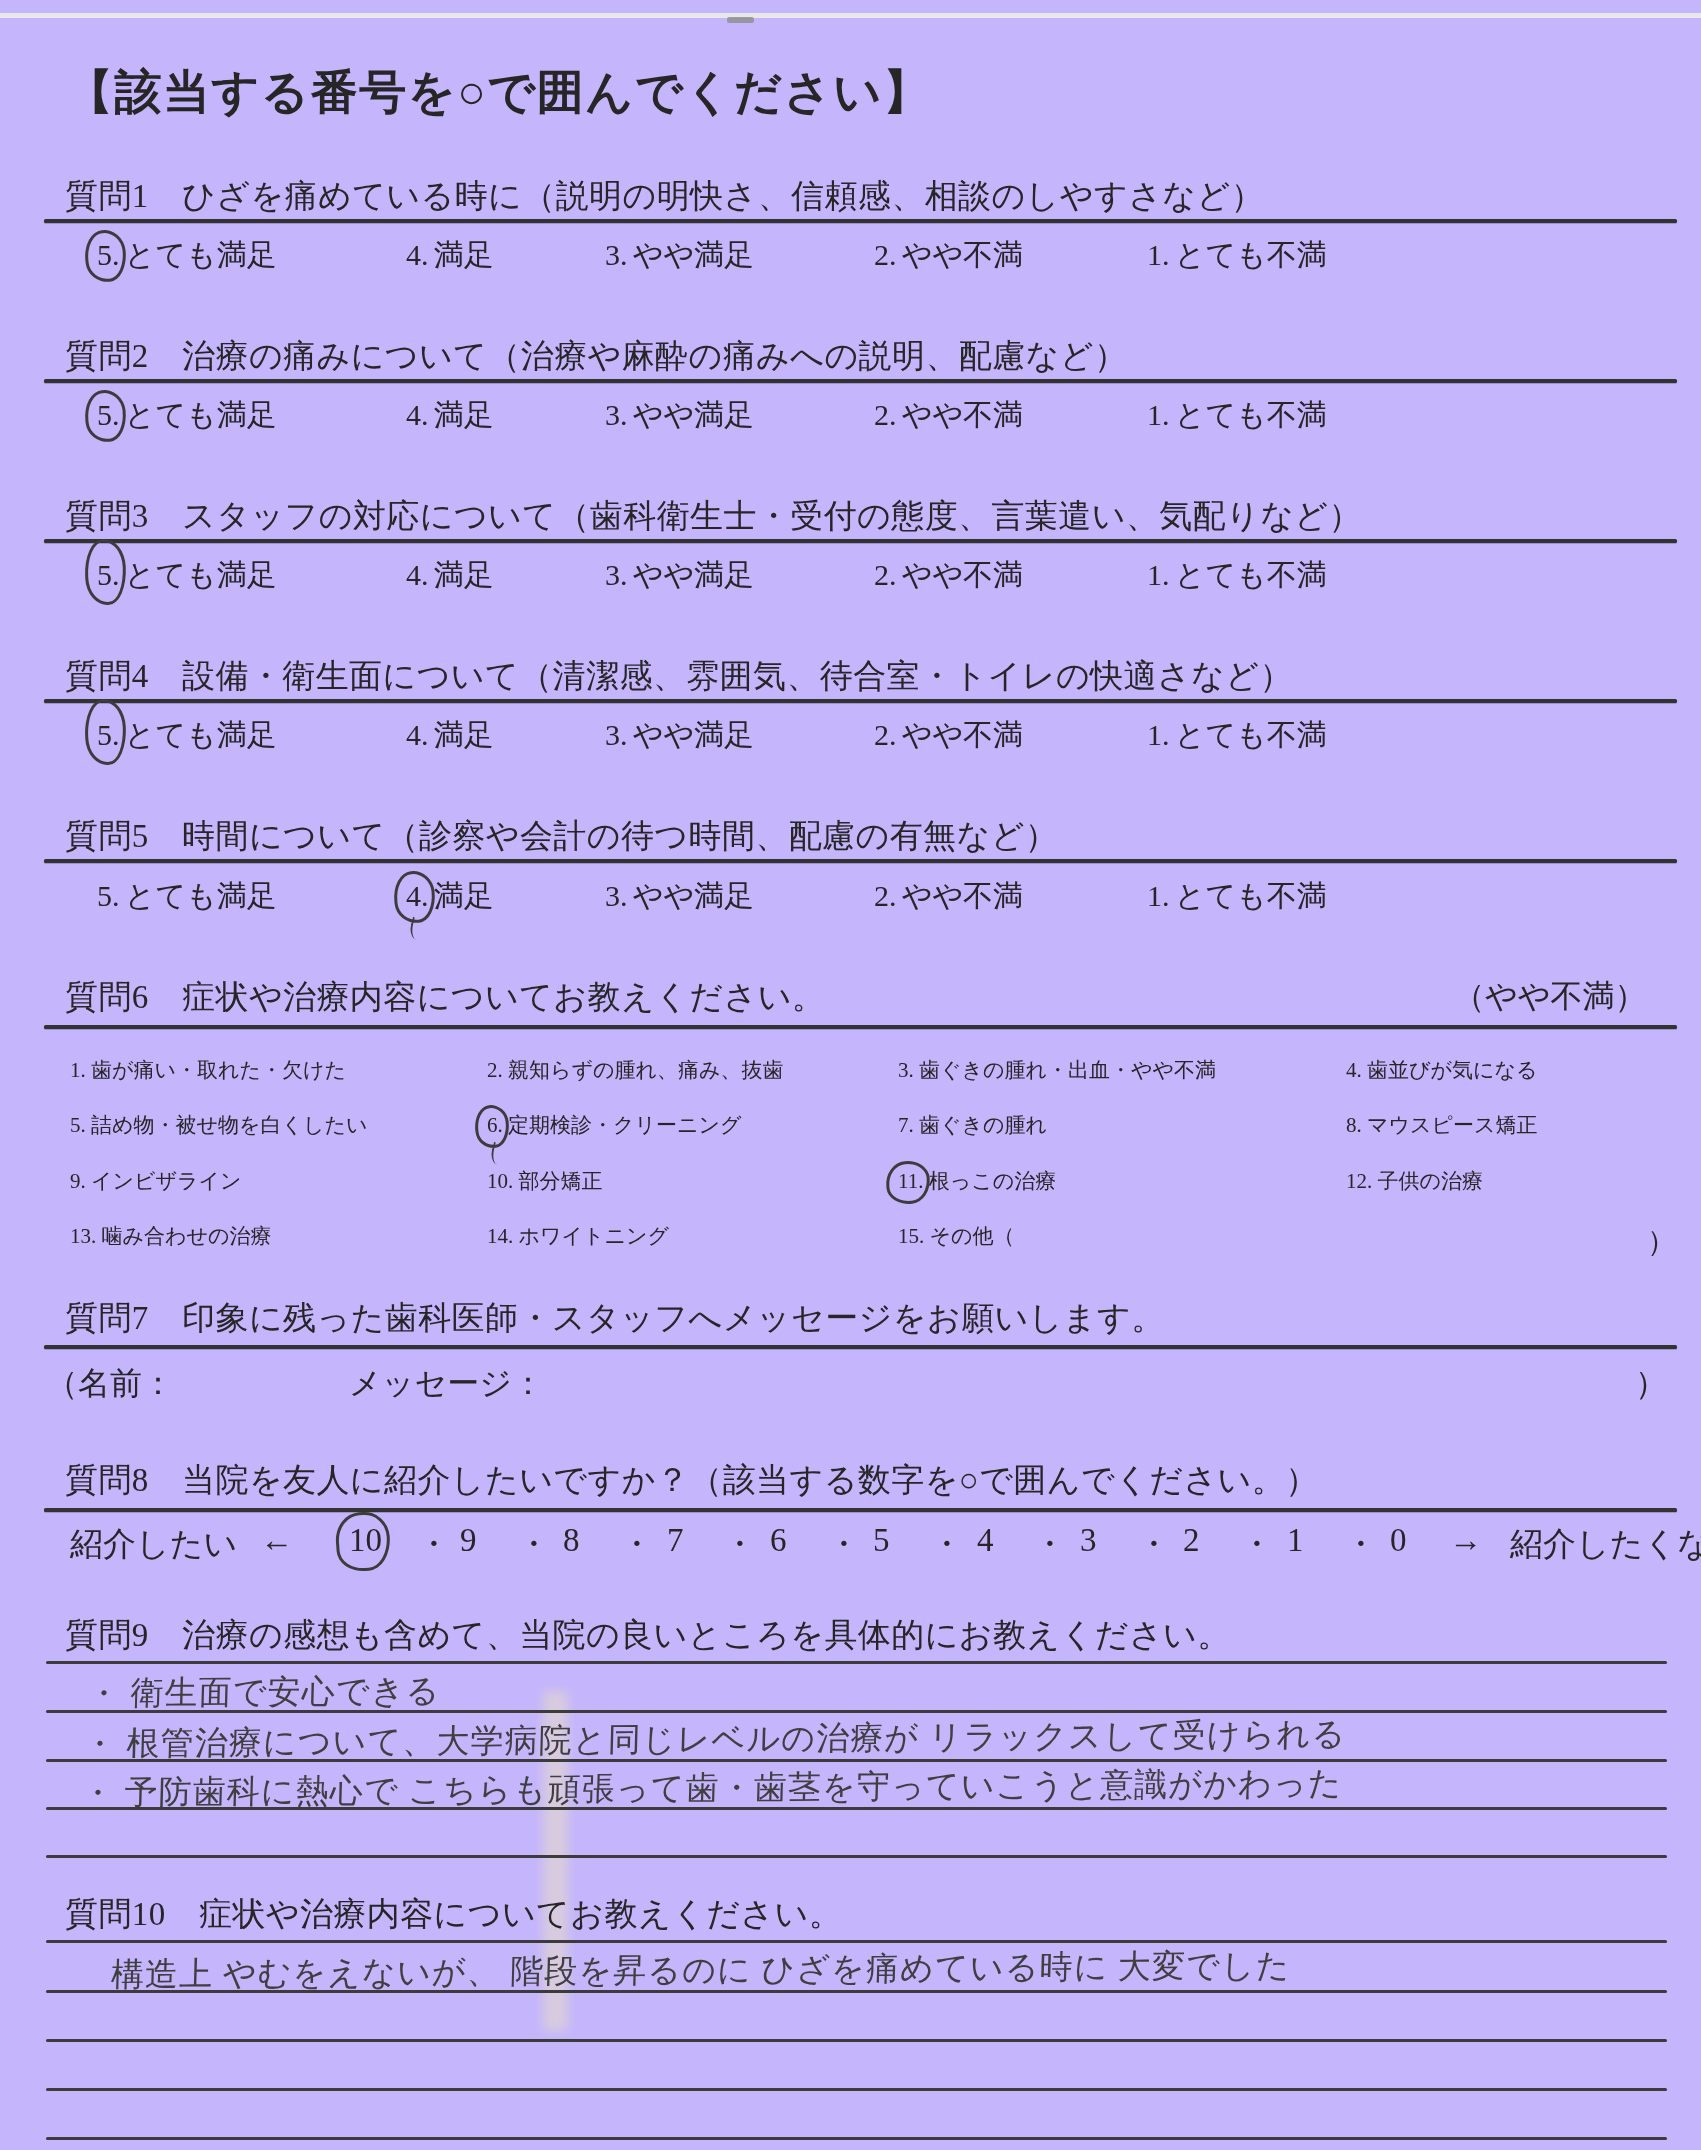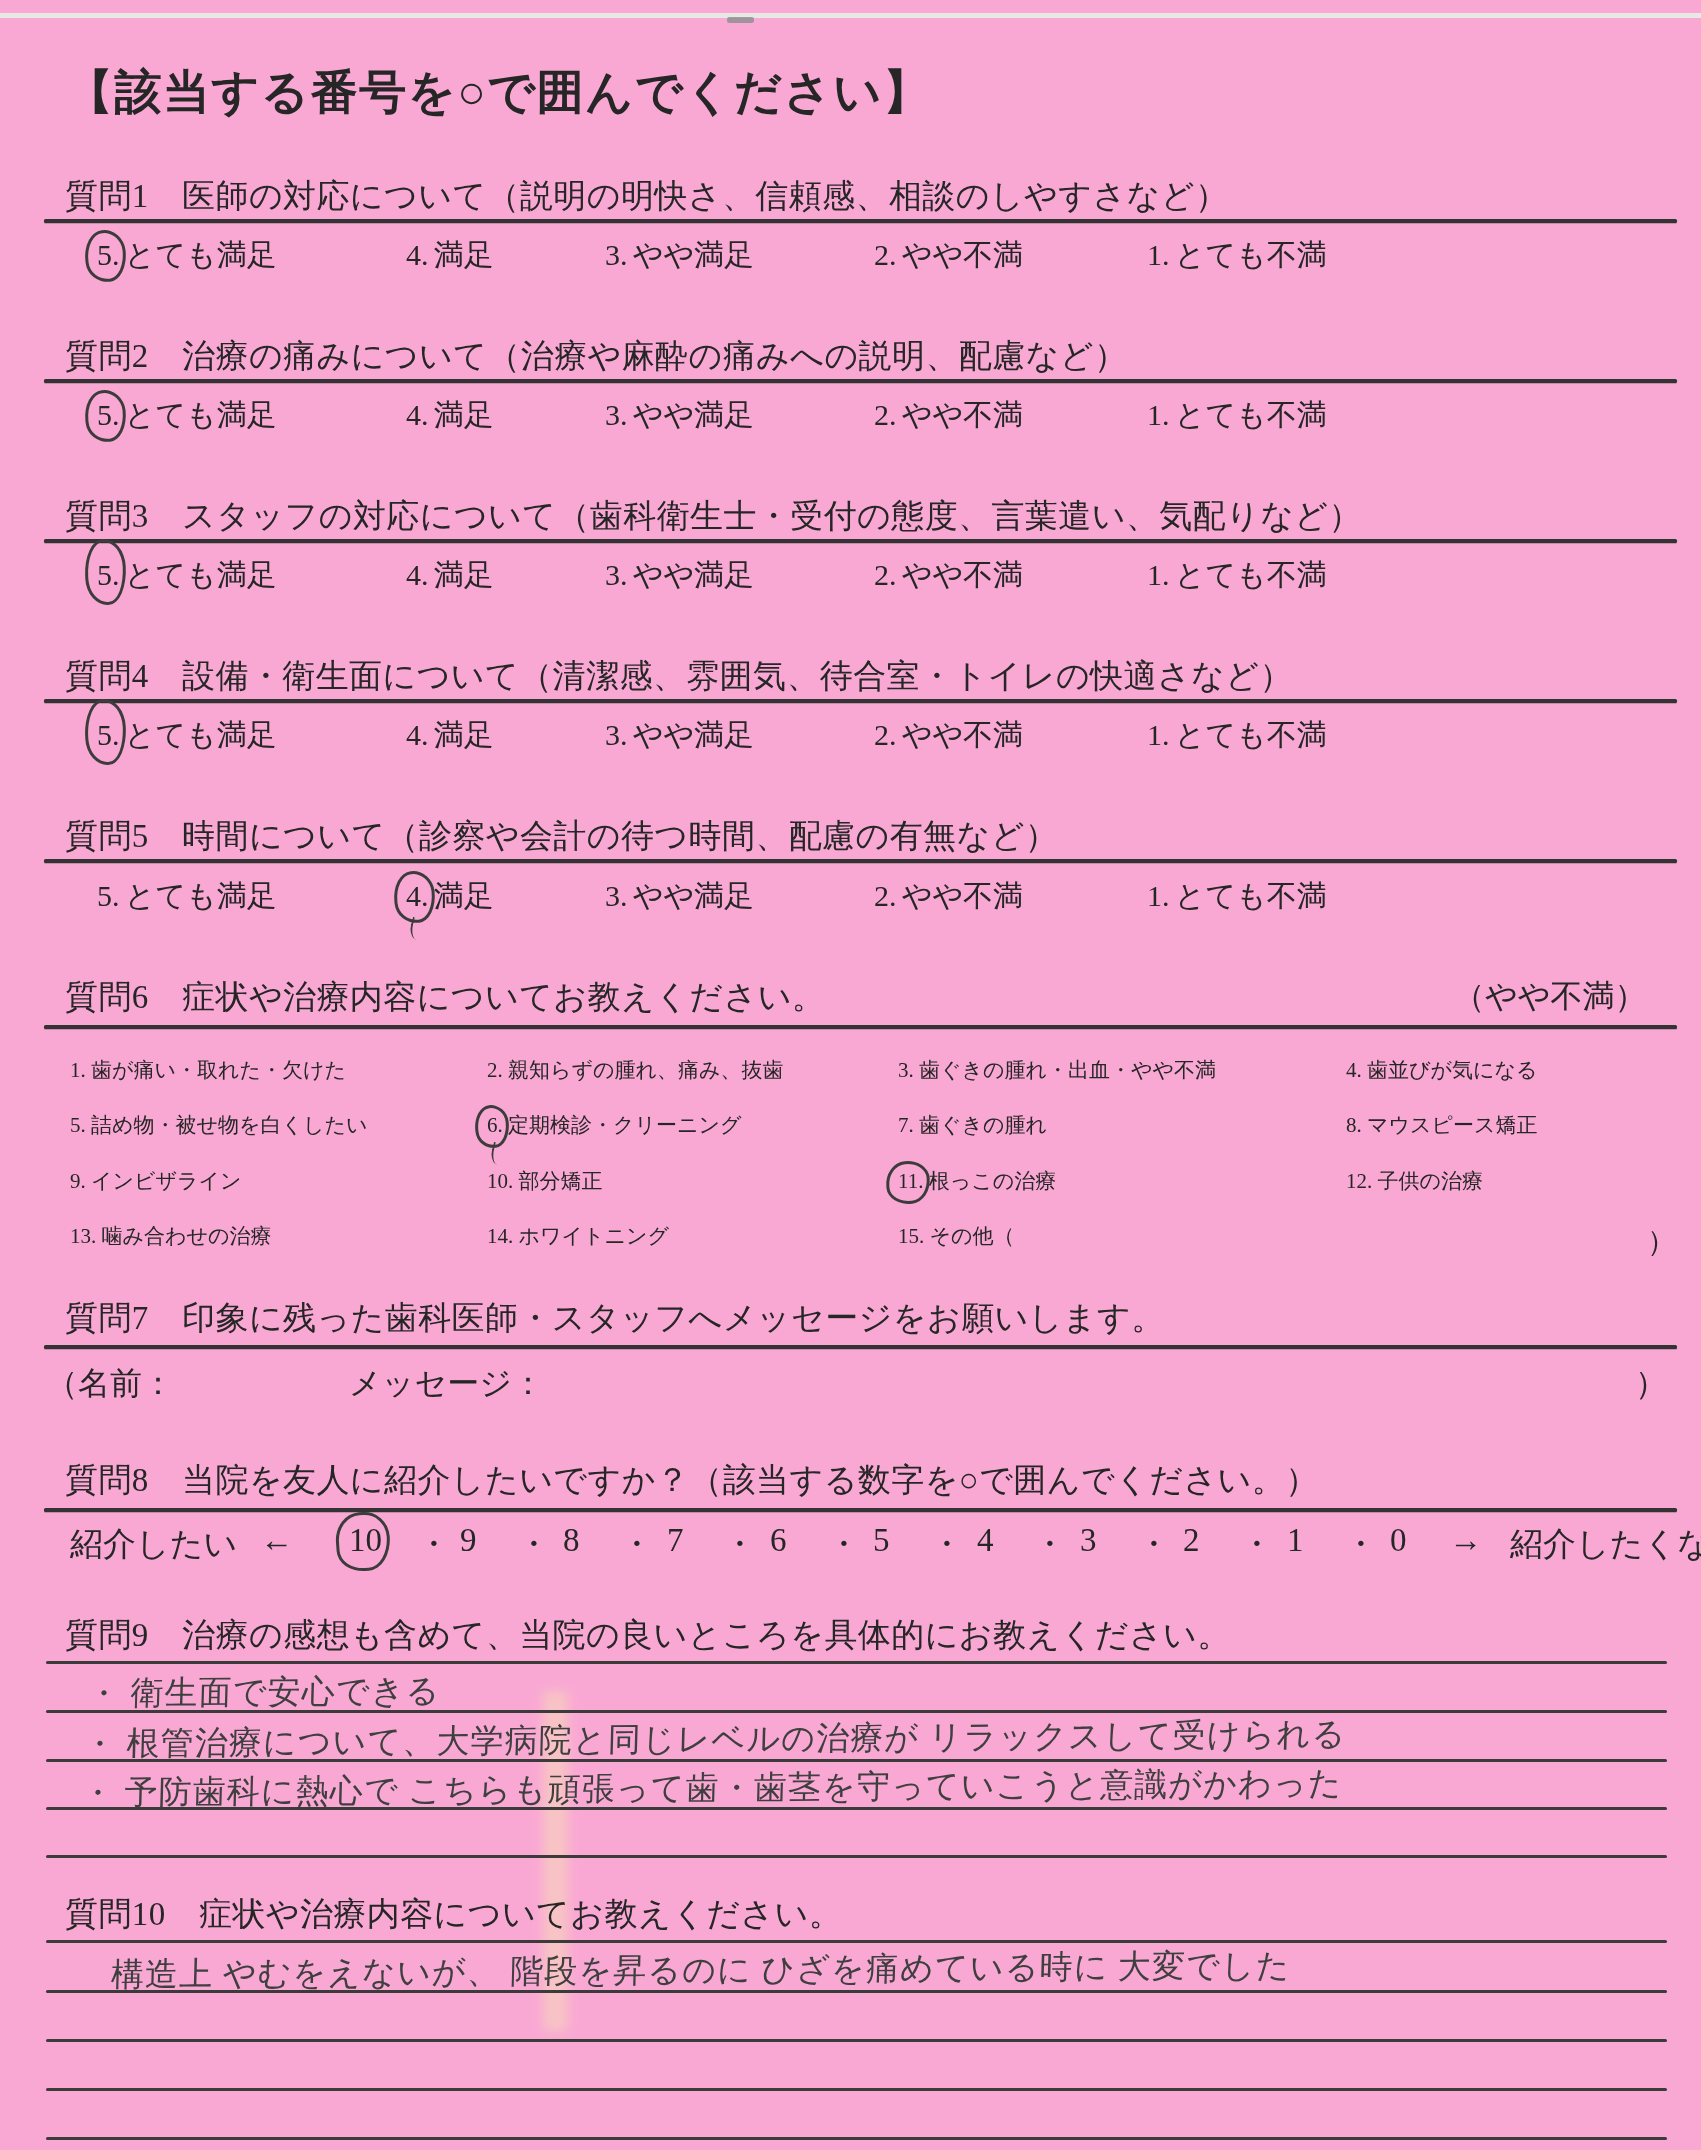--- a/index.html
+++ b/index.html
@@ -1,18 +1,18 @@
 <!DOCTYPE html>
 <html style="font-size:11.8px"><head>
 <meta charset="utf-8">
 <style>
   html,body{margin:0;padding:0;background:#ffffff;}
   .page{
     position:relative;width:1701px;height:2151px;overflow:hidden;
-    background:#f9a8d4;color:#262626;
+    background:#c4b5fd;color:#262626;
     font-family:"Liberation Serif","DejaVu Serif",serif;
   }
   
   .top-band{position:absolute;top:13.3px;left:0;width:100%;height:5.2px;background:#e8e8e8;}
   .top-dash{position:absolute;top:17px;left:727px;width:26.6px;height:5.9px;background:#909090;border-radius:2.2px;opacity:.85;}
   .streak{position:absolute;left:543px;top:1691px;width:25px;height:340px;background:rgba(248,238,176,.40);filter:blur(5.2px);}
   
   .title{position:absolute;left:66px;top:61px;font-size:47px;font-weight:600;letter-spacing:1.5px;white-space:nowrap;}
   
   .qh{position:absolute;left:65px;font-size:33px;letter-spacing:0.4px;white-space:nowrap;}
@@ -51,21 +51,21 @@
 <body>
 
 <div class="page">
 
   <div class="top-band"></div>
   <div class="top-dash"></div>
   <div class="streak"></div>
 
   <div class="title">【該当する番号を○で囲んでください】</div>
 
-  <div class="qh" style="top:174px">質問1　医師の対応について（説明の明快さ、信頼感、相談のしやすさなど）</div>
+  <div class="qh" style="top:174px">質問1　ひざを痛めている時に（説明の明快さ、信頼感、相談のしやすさなど）</div>
   <div class="rule" style="top:219px"></div>
   <div class="opts" style="top:235px">
     <span class="opt" style="left:0"><span class="onum circ">5.</span><span>とても満足</span></span>
     <span class="opt" style="left:309px"><span class="onum">4.</span><span>満足</span></span>
     <span class="opt" style="left:508px"><span class="onum">3.</span><span>やや満足</span></span>
     <span class="opt" style="left:777px"><span class="onum">2.</span><span>やや不満</span></span>
     <span class="opt" style="left:1050px"><span class="onum">1.</span><span>とても不満</span></span>
   </div>
 
   <div class="qh" style="top:334px">質問2　治療の痛みについて（治療や麻酔の痛みへの説明、配慮など）</div>

